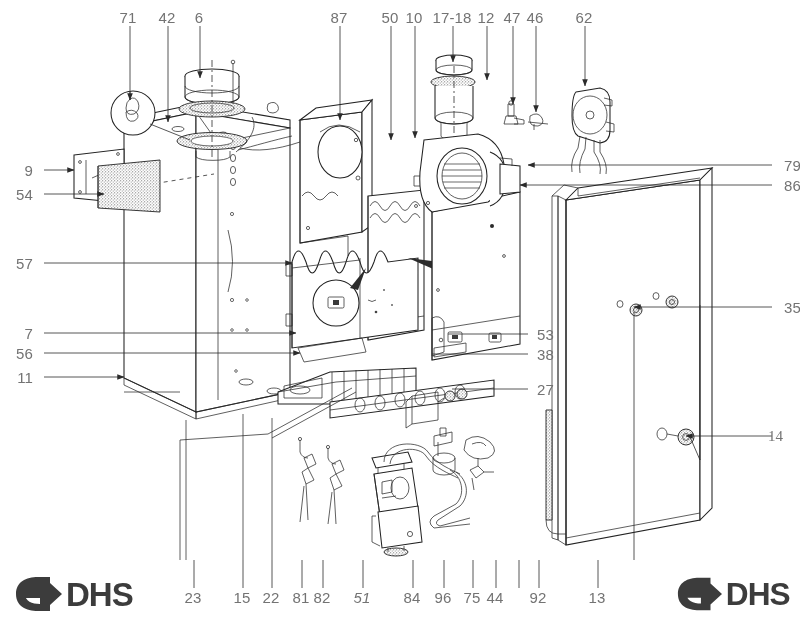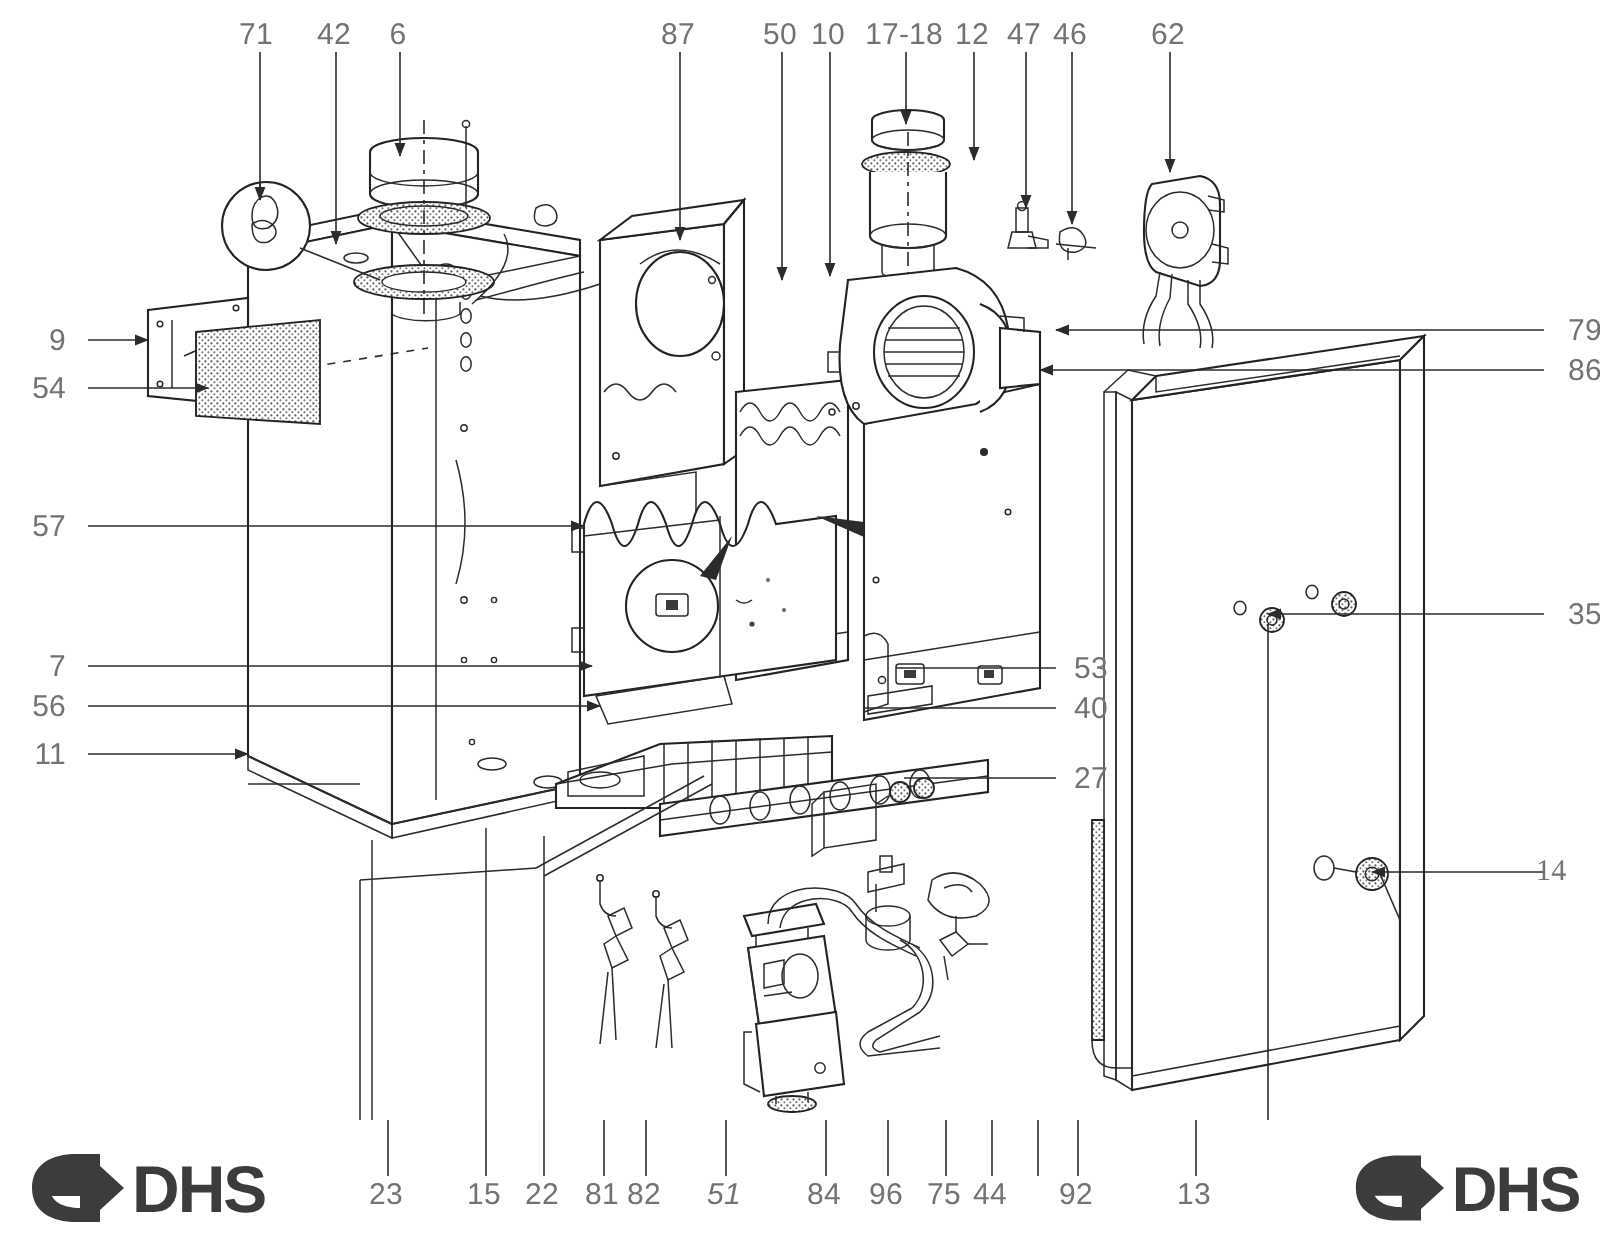--- a/index.html
+++ b/index.html
@@ -489,21 +489,21 @@
     <div class="lbl rt" style="left: 33px; top: 187px;">54</div>
     <div class="lbl rt" style="left: 33px; top: 256px;">57</div>
     <div class="lbl rt" style="left: 33px; top: 326px;">7</div>
     <div class="lbl rt" style="left: 33px; top: 346px;">56</div>
     <div class="lbl rt" style="left: 33px; top: 370px;">11</div>
     <div class="lbl " style="left: 784px; top: 158px;">79</div>
     <div class="lbl " style="left: 784px; top: 178px;">86</div>
     <div class="lbl " style="left: 784px; top: 300px;">35</div>
     <div class="lbl " style="left: 768px; top: 429px; font-family: Liberation Serif, serif;">14</div>
     <div class="lbl " style="left: 537px; top: 327px;">53</div>
-    <div class="lbl " style="left: 537px; top: 347px;">40</div>
+    <div class="lbl " style="left: 537px; top: 347px;">38</div>
     <div class="lbl " style="left: 537px; top: 382px;">27</div>
   </div>
 
 <div class="logo" style="left:14px;top:574px;">
   <svg width="120" height="40" viewBox="0 0 120 40">
     <path d="M2,20 C2,8 12,3 24,3 L36,3 L36,9 L48,20 L36,31 L36,37 L24,37 C12,37 2,32 2,20 Z
              M11,20 C11,27 18,30 26,30 L26,24 L12,24 C11,22.8 11,21.4 11,20 Z
              M11,18 C11.4,14 13,11 20,10 L26,10 L26,16 L12,16 Z" fill="#3c3c3c"></path>
     <text x="52" y="32" font-family="Liberation Sans, sans-serif" font-size="33" font-weight="bold" fill="#3c3c3c" letter-spacing="-1">DHS</text>
   </svg>

